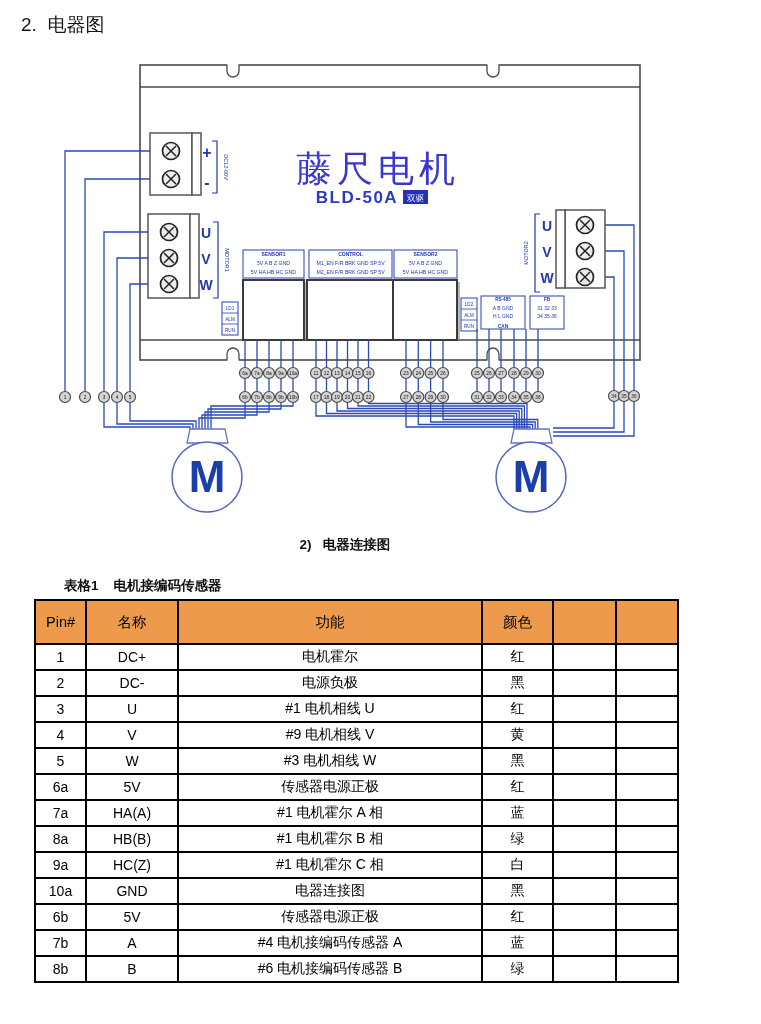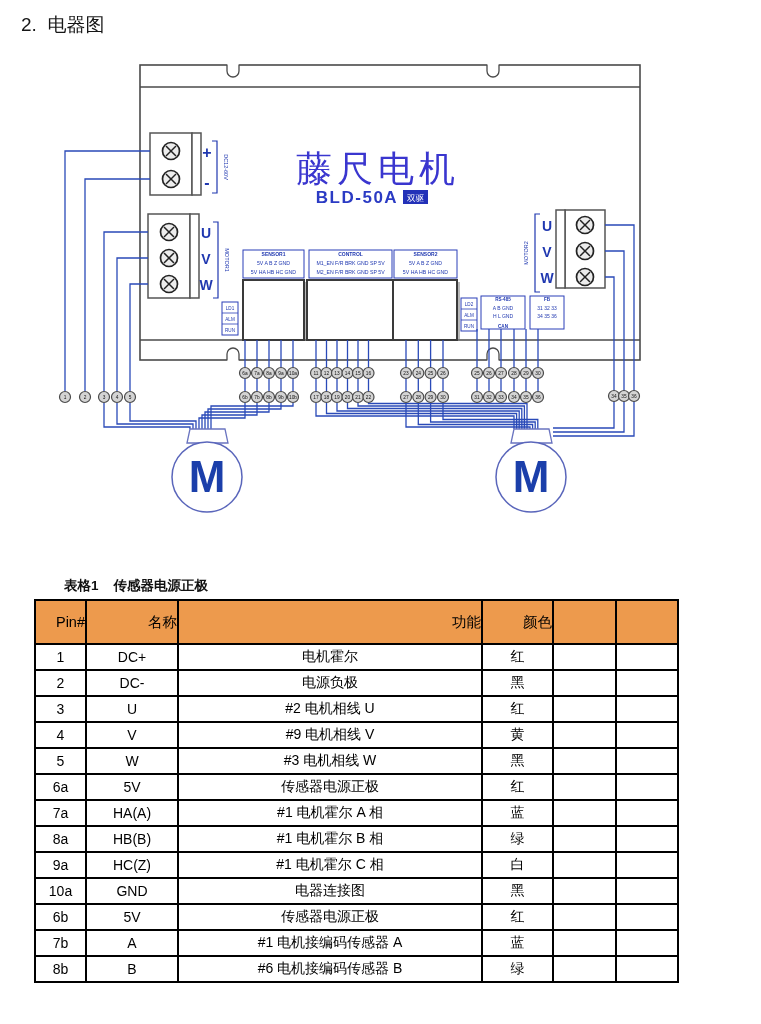--- a/index.html
+++ b/index.html
@@ -5,21 +5,21 @@
   html,body{margin:0;padding:0;background:#fff;}
   .page{position:relative;width:761px;height:1024px;background:#ffffff;
         font-family:"Liberation Sans",sans-serif;overflow:hidden;}
   .h1{position:absolute;left:21px;top:12px;font-size:19px;color:#161616;white-space:pre;}
   .caption{position:absolute;left:0;top:536px;width:690px;text-align:center;
            font-weight:bold;font-size:13.5px;color:#111;white-space:pre;}
   .tbl-title{position:absolute;left:64px;top:577px;font-weight:bold;font-size:13.5px;color:#111;white-space:pre;}
   table.pins{position:absolute;left:34px;top:599px;border-collapse:collapse;table-layout:fixed;width:643px;}
   table.pins th,table.pins td{border:2px solid #000;text-align:center;padding:0;color:#000;
       font-family:"Liberation Sans",sans-serif;overflow:hidden;}
-  table.pins th{background:#ED9A4D;height:42px;font-weight:normal;font-size:14.5px;text-align:right;}
+  table.pins th{background:#ED9A4D;height:42px;font-weight:normal;font-size:14.5px;}
   table.pins td{height:24px;font-size:14px;background:#fff;}
   svg text{font-family:"Liberation Sans",sans-serif;}
   .blue{fill:#2038b0;}
 </style>
 </head>
 <body>
 
 <div class="page">
 
   <div class="h1">2.  电器图</div>
@@ -455,21 +455,22 @@
       <circle cx="207" cy="477" r="35" fill="#fff" stroke="#5a66bb" stroke-width="1.5"></circle>
       <text x="207" y="492" text-anchor="middle" font-size="44" font-weight="bold" fill="#1b3faa">M</text>
     </g>
     <g>
       <path d="M511,443 L514,429 H549 L552,443 Z" fill="#fff" stroke="#6a74c0" stroke-width="1.3"></path>
       <circle cx="531" cy="477" r="35" fill="#fff" stroke="#5a66bb" stroke-width="1.5"></circle>
       <text x="531" y="492" text-anchor="middle" font-size="44" font-weight="bold" fill="#1b3faa">M</text>
     </g>
   </svg>
 
-  <div class="tbl-title">表格1    传感器电源正极</div>
+  <div class="caption">2)   电器连接图</div>
+  <div class="tbl-title">表格1    电机接编码传感器</div>
 
   <table class="pins">
     <colgroup>
       <col style="width:51px">
         <col style="width:92px">
         <col style="width:304px">
       <col style="width:71px">
         <col style="width:63px">
         <col style="width:62px">
     </colgroup>
@@ -496,21 +497,21 @@
           <td>2</td>
           <td>DC-</td>
           <td>电源负极</td>
           <td>黑</td>
           <td></td>
           <td></td>
         </tr>
         <tr>
           <td>3</td>
           <td>U</td>
-          <td>#2 电机相线 U</td>
+          <td>#1 电机相线 U</td>
           <td>红</td>
           <td></td>
           <td></td>
         </tr>
         <tr>
           <td>4</td>
           <td>V</td>
           <td>#9 电机相线 V</td>
           <td>黄</td>
           <td></td>
@@ -568,21 +569,21 @@
           <td>6b</td>
           <td>5V</td>
           <td>传感器电源正极</td>
           <td>红</td>
           <td></td>
           <td></td>
         </tr>
         <tr>
           <td>7b</td>
           <td>A</td>
-          <td>#1 电机接编码传感器 A</td>
+          <td>#4 电机接编码传感器 A</td>
           <td>蓝</td>
           <td></td>
           <td></td>
         </tr>
         <tr>
           <td>8b</td>
           <td>B</td>
           <td>#6 电机接编码传感器 B</td>
           <td>绿</td>
           <td></td>

